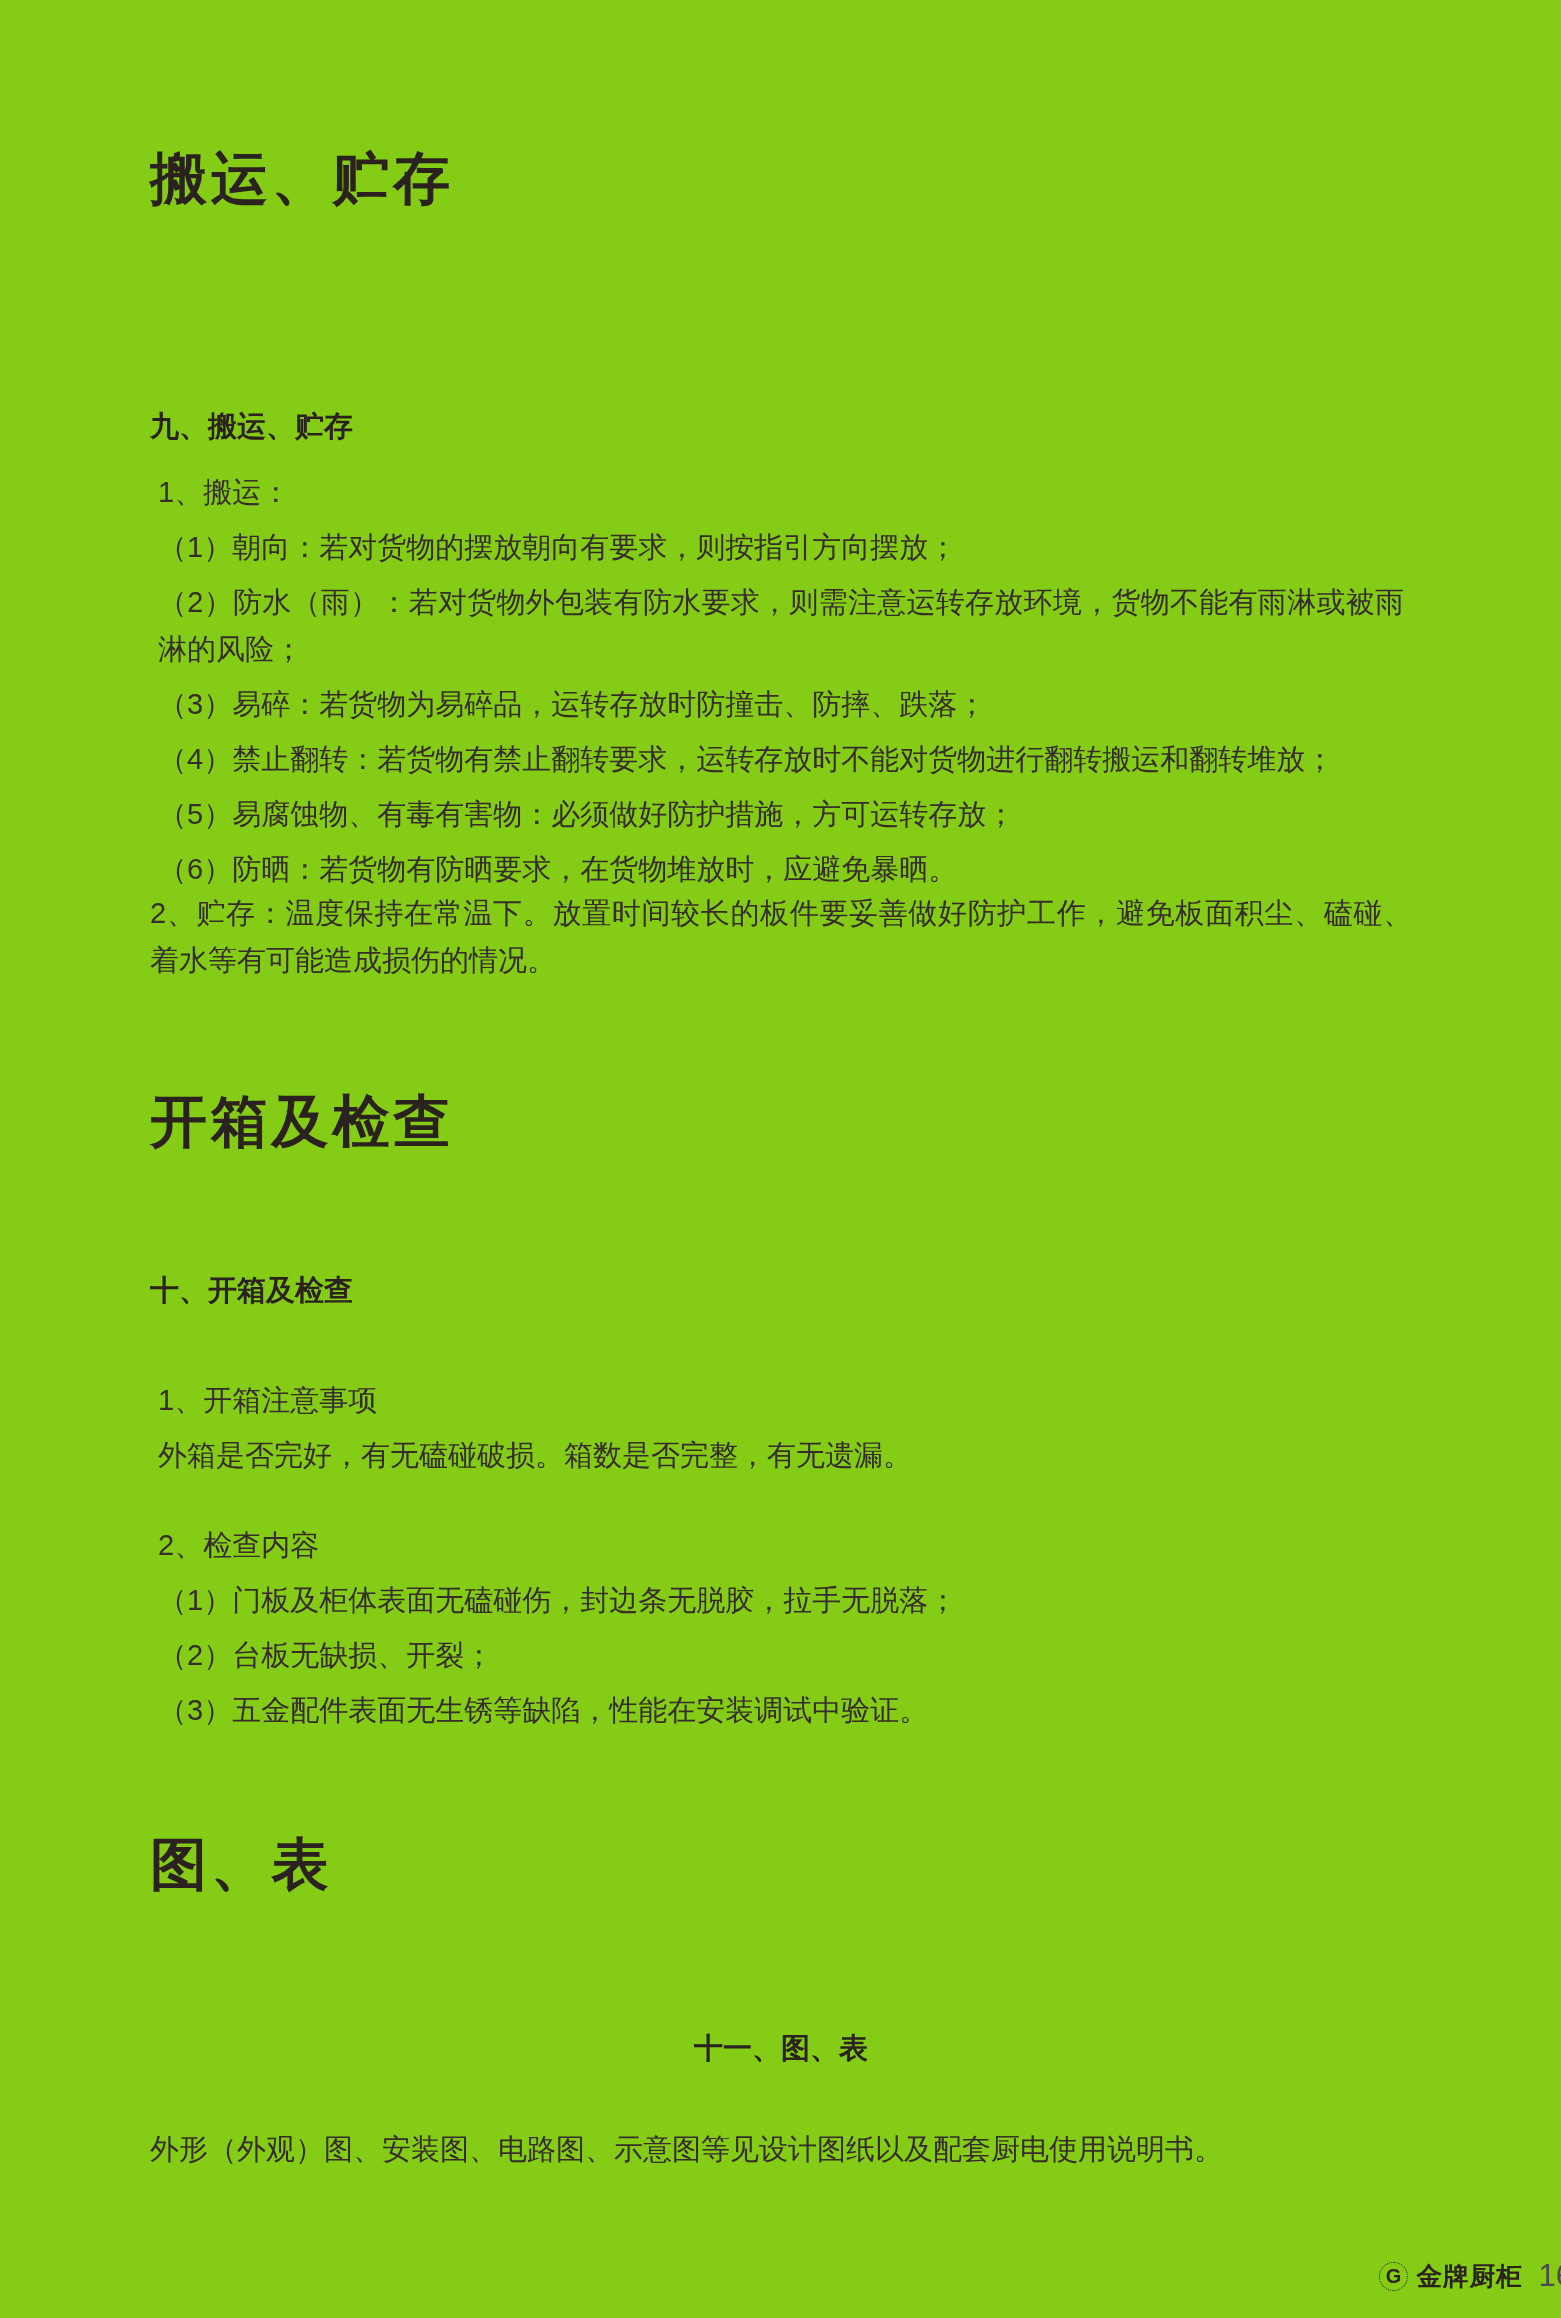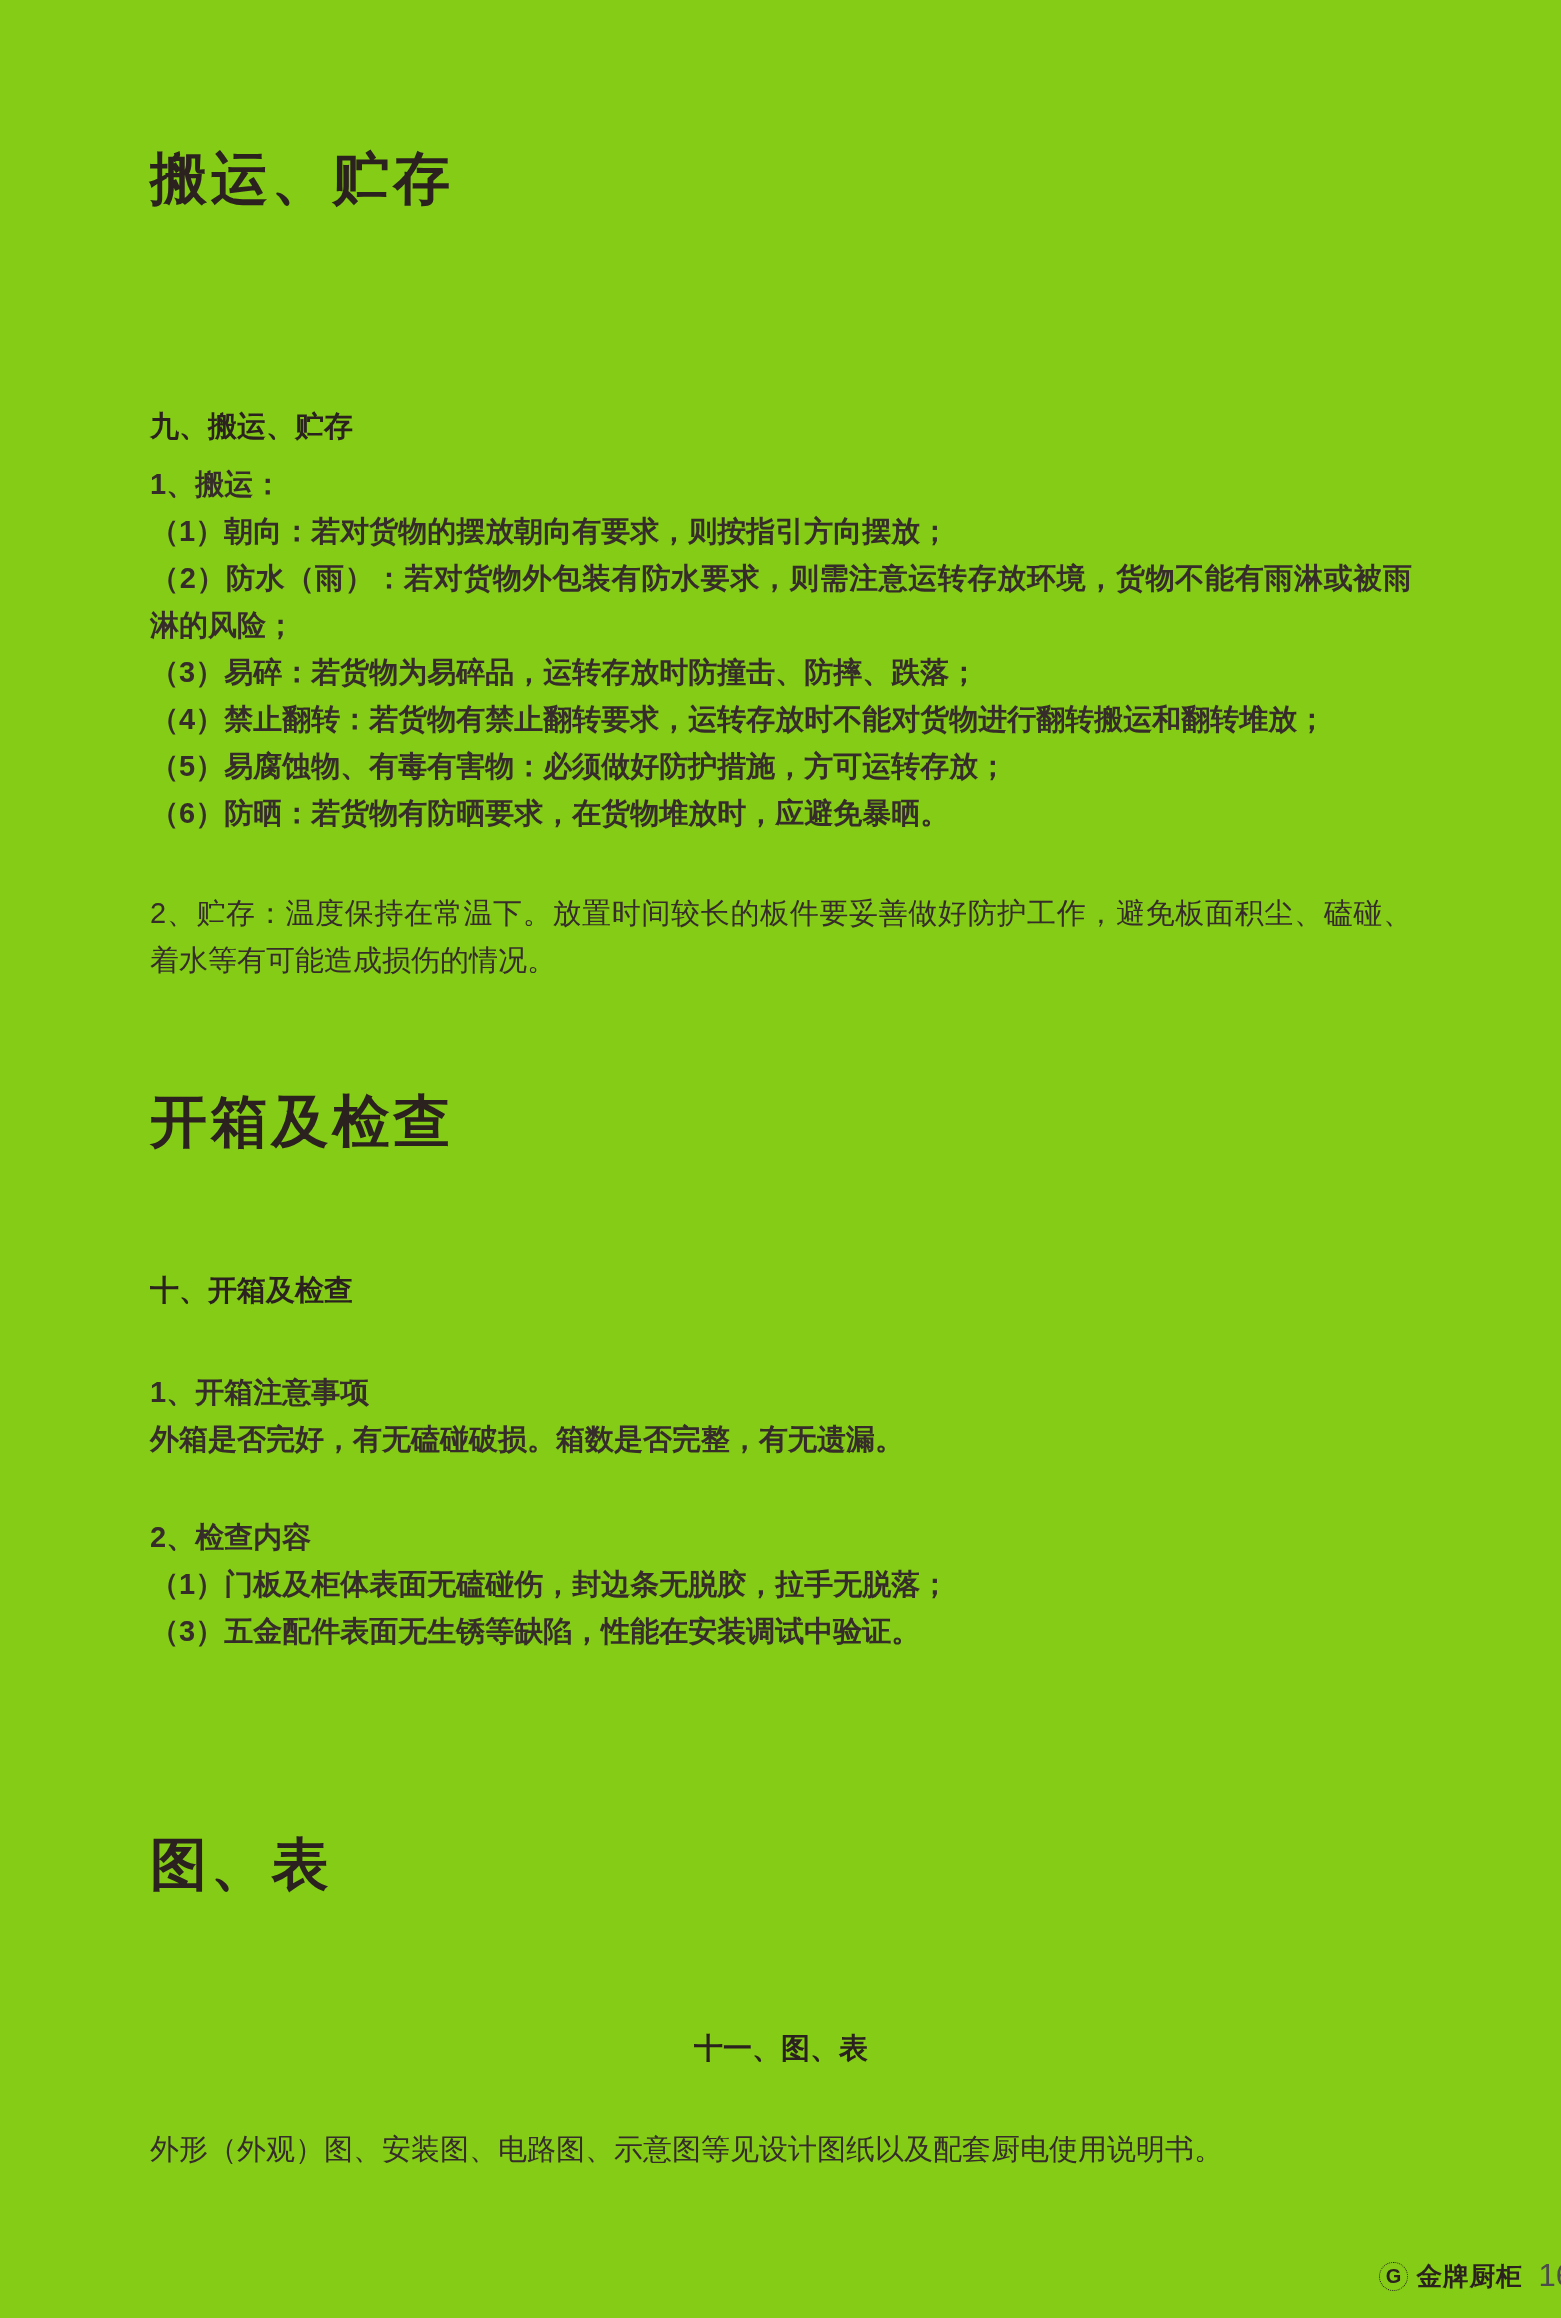--- a/index.html
+++ b/index.html
@@ -26,21 +26,21 @@
     font-weight: bold;
     color: #2b221f;
     line-height: 38px;
   }
   .body-text {
     font-size: 29px;
     line-height: 47px;
     text-align: justify;
     color: #362d2a;
   }
-  .body-text p { margin: 0; font-weight: bold; }
+  .body-text p { margin: 8px; }
   .footer {
     position: absolute;
     right: 36px;
     top: 2258px;
     display: flex;
     align-items: center;
     gap: 8.5px;
     color: #2b221f;
   }
   .logo-circle {
@@ -97,20 +97,21 @@
   <div class="abs h1" style="top:1091px;">开箱及检查</div>
 
   <div class="abs body-text" style="top:1369px;">
     <p>1、开箱注意事项</p>
     <p>外箱是否完好，有无磕碰破损。箱数是否完整，有无遗漏。</p>
   </div>
 
   <div class="abs body-text" style="top:1514px;">
     <p>2、检查内容</p>
     <p>（1）门板及柜体表面无磕碰伤，封边条无脱胶，拉手无脱落；</p>
+    <p>（2）台板无缺损、开裂；</p>
     <p>（3）五金配件表面无生锈等缺陷，性能在安装调试中验证。</p>
   </div>
 
   <div class="abs h1" style="top:1834px;">图、表</div>
 
   <div class="abs h2" style="top:2029px;text-align:center;">十一、图、表</div>
 
   <div class="abs body-text" style="top:2126px;">外形（外观）图、安装图、电路图、示意图等见设计图纸以及配套厨电使用说明书。</div>
 
   <div class="footer">

